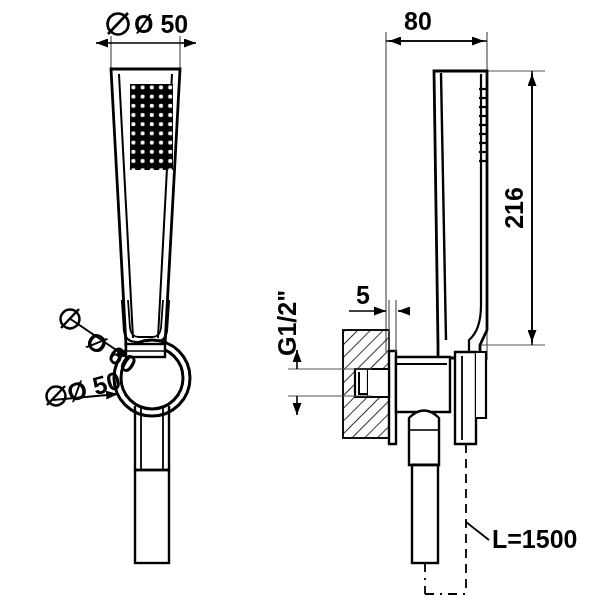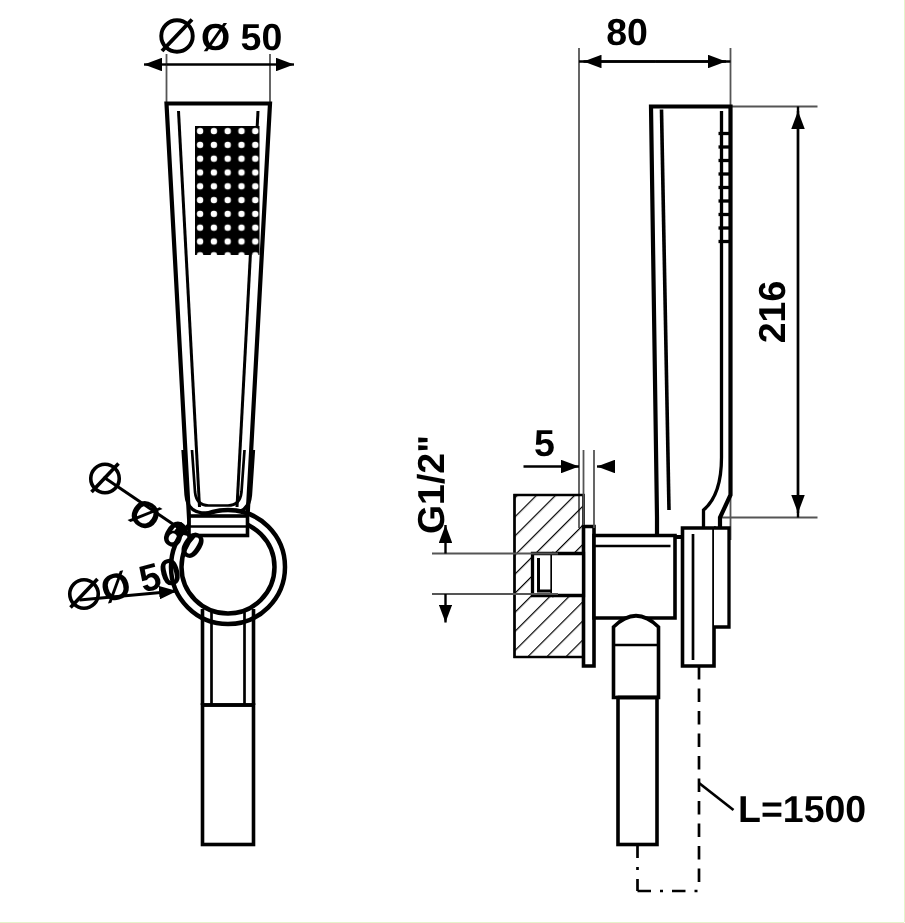--- a/index.html
+++ b/index.html
@@ -7,21 +7,21 @@
     padding: 0;
     background: #ffffff;
   }
   body {
     font-family: "Liberation Sans", sans-serif;
   }
   #drawing-root {
     position: relative;
     width: 603px;
     height: 615px;
-    background: #84cc16;
+    background: #1d4ed8;
     overflow: hidden;
     text-decoration: underline;
   }
   svg.sheet {
     display: block;
     width: 603px;
     height: 615px;
   }
   .dimtext {
     font-family: "Liberation Sans", sans-serif;

